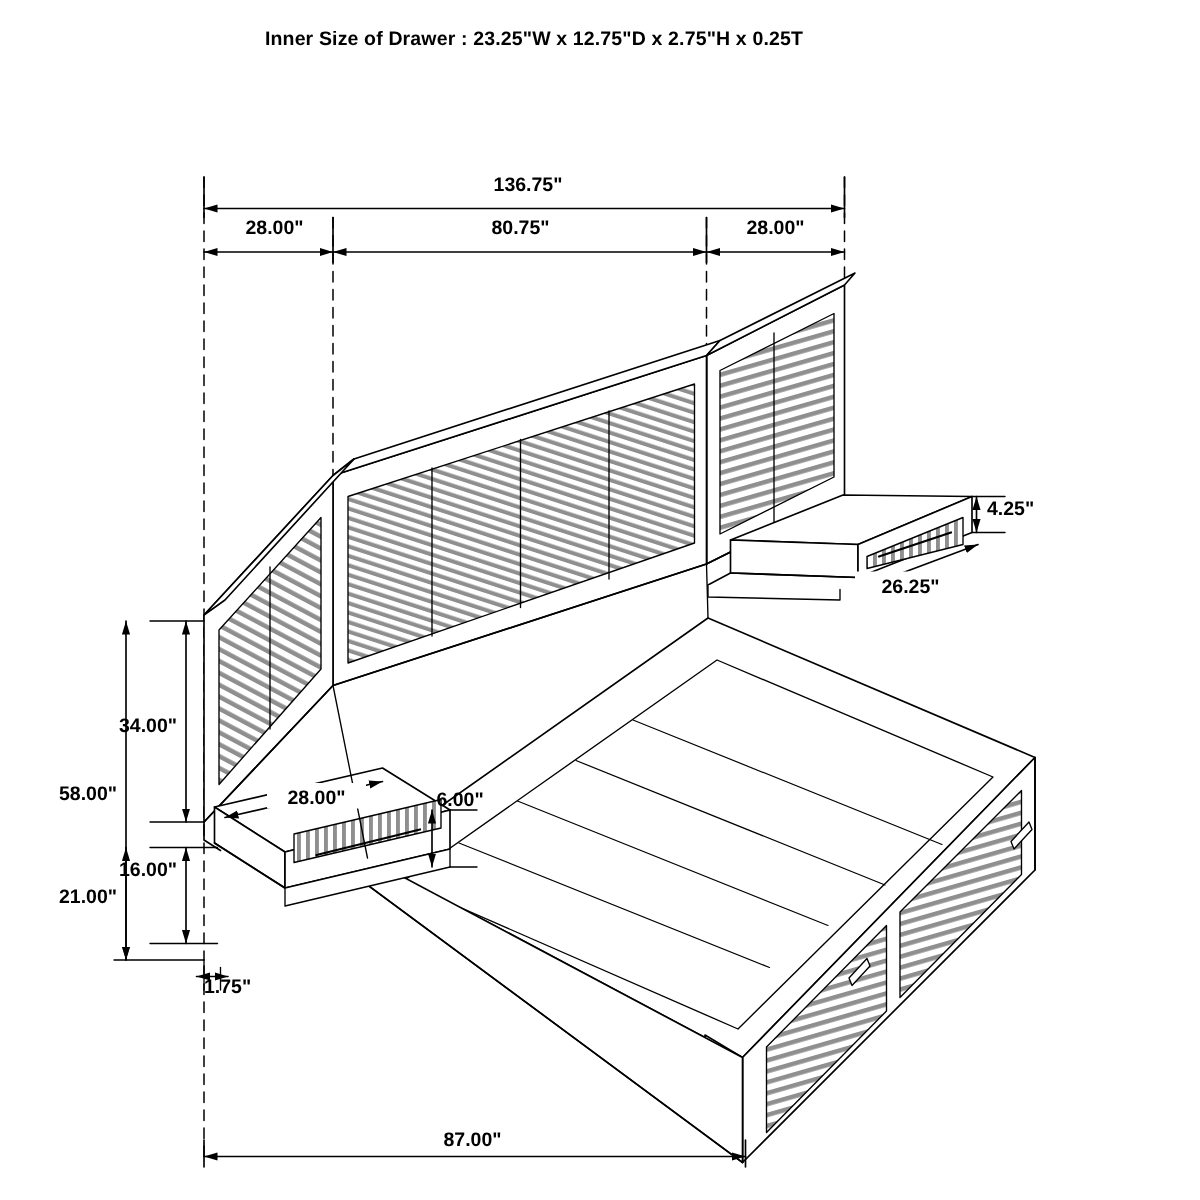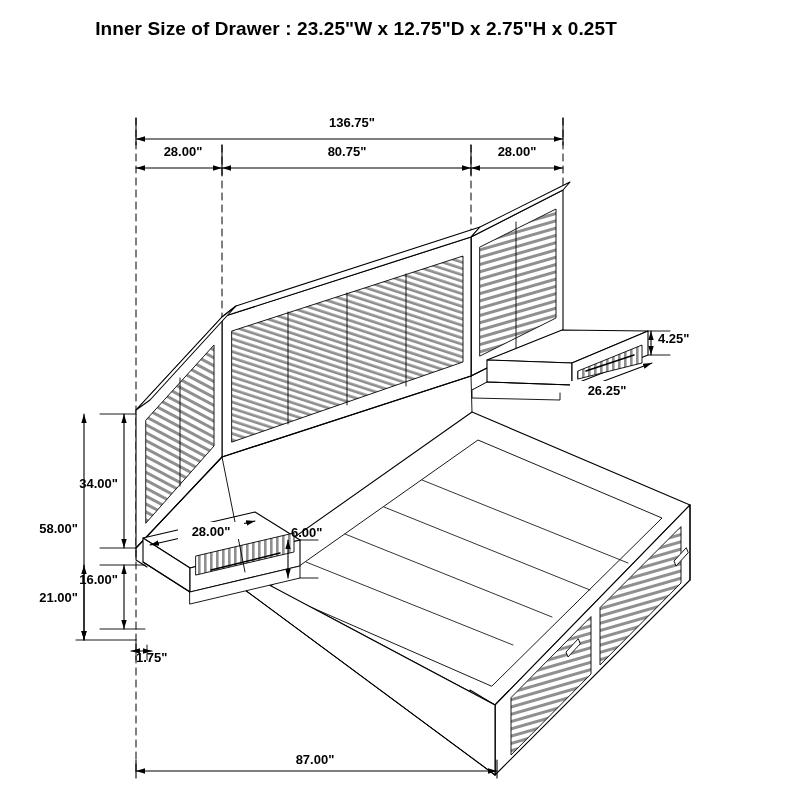--- a/index.html
+++ b/index.html
@@ -19,21 +19,21 @@
     position: relative;
     width: 800px;
     height: 800px;
   }
   #title {
     position: absolute;
     top: 18px;
     left: 0;
     width: 712px;
     text-align: center;
-    font-size: 19px;
+    font-size: 13px;
     font-weight: bold;
     letter-spacing: 0.1px;
   }
   svg#drawing {
     position: absolute;
     top: 0;
     left: 0;
     width: 800px;
     height: 800px;
   }

